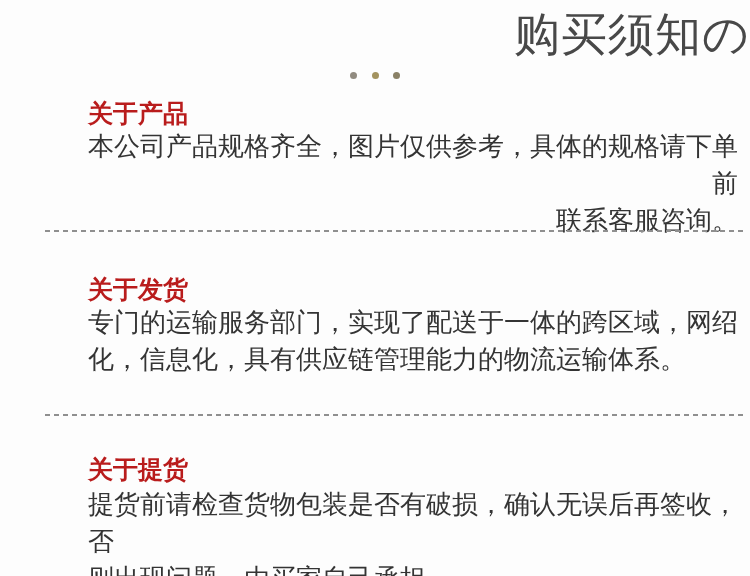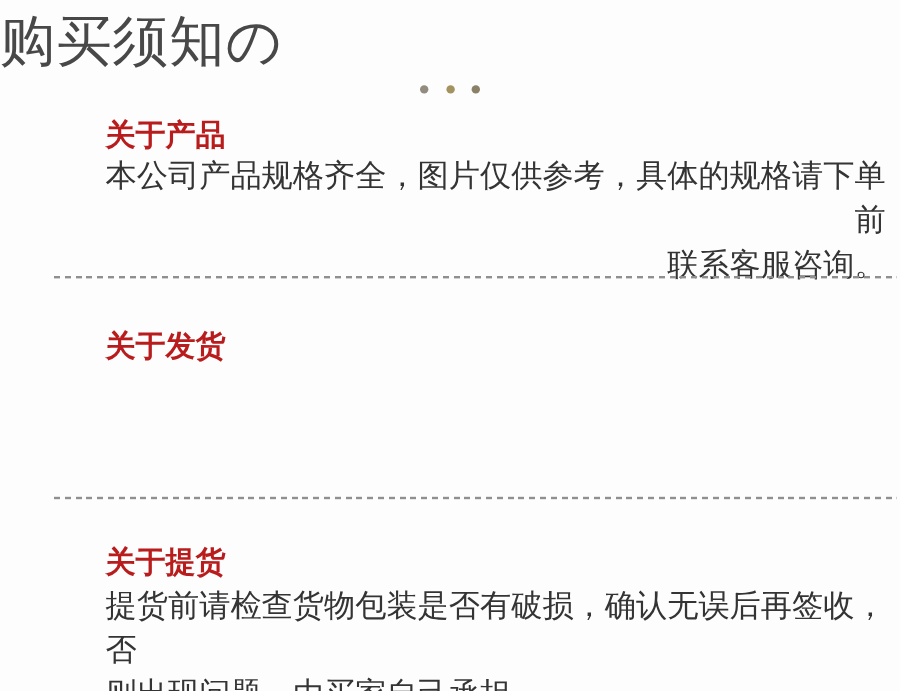--- a/index.html
+++ b/index.html
@@ -14,21 +14,21 @@
     width: 750px;
     height: 576px;
     background: #fdfdfd;
     overflow: hidden;
   }
   .page-title {
     position: absolute;
     top: 8px;
     left: 0;
     width: 750px;
-    text-align: left;
+    text-align: right;
     font-size: 46px;
     line-height: 52px;
     font-weight: 500;
     color: #484848;
     letter-spacing: 1px;
   }
   .title-dots {
     position: absolute;
     top: 70px;
     left: 0;
@@ -100,20 +100,22 @@
     <div class="section-heading">关于产品</div>
   </div>
   <div class="section-body s1-b">本公司产品规格齐全，图片仅供参考，具体的规格请下单前
 联系客服咨询。</div>
 
   <div class="divider div-1"></div>
 
   <div class="section s2-h">
     <div class="section-heading">关于发货</div>
   </div>
+  <div class="section-body s2-b">专门的运输服务部门，实现了配送于一体的跨区域，网绍
+化，信息化，具有供应链管理能力的物流运输体系。</div>
 
   <div class="divider div-2"></div>
 
   <div class="section s3-h">
     <div class="section-heading">关于提货</div>
   </div>
   <div class="section-body s3-b">提货前请检查货物包装是否有破损，确认无误后再签收，否
 则出现问题，由买家自己承担</div>
 
 </div>

